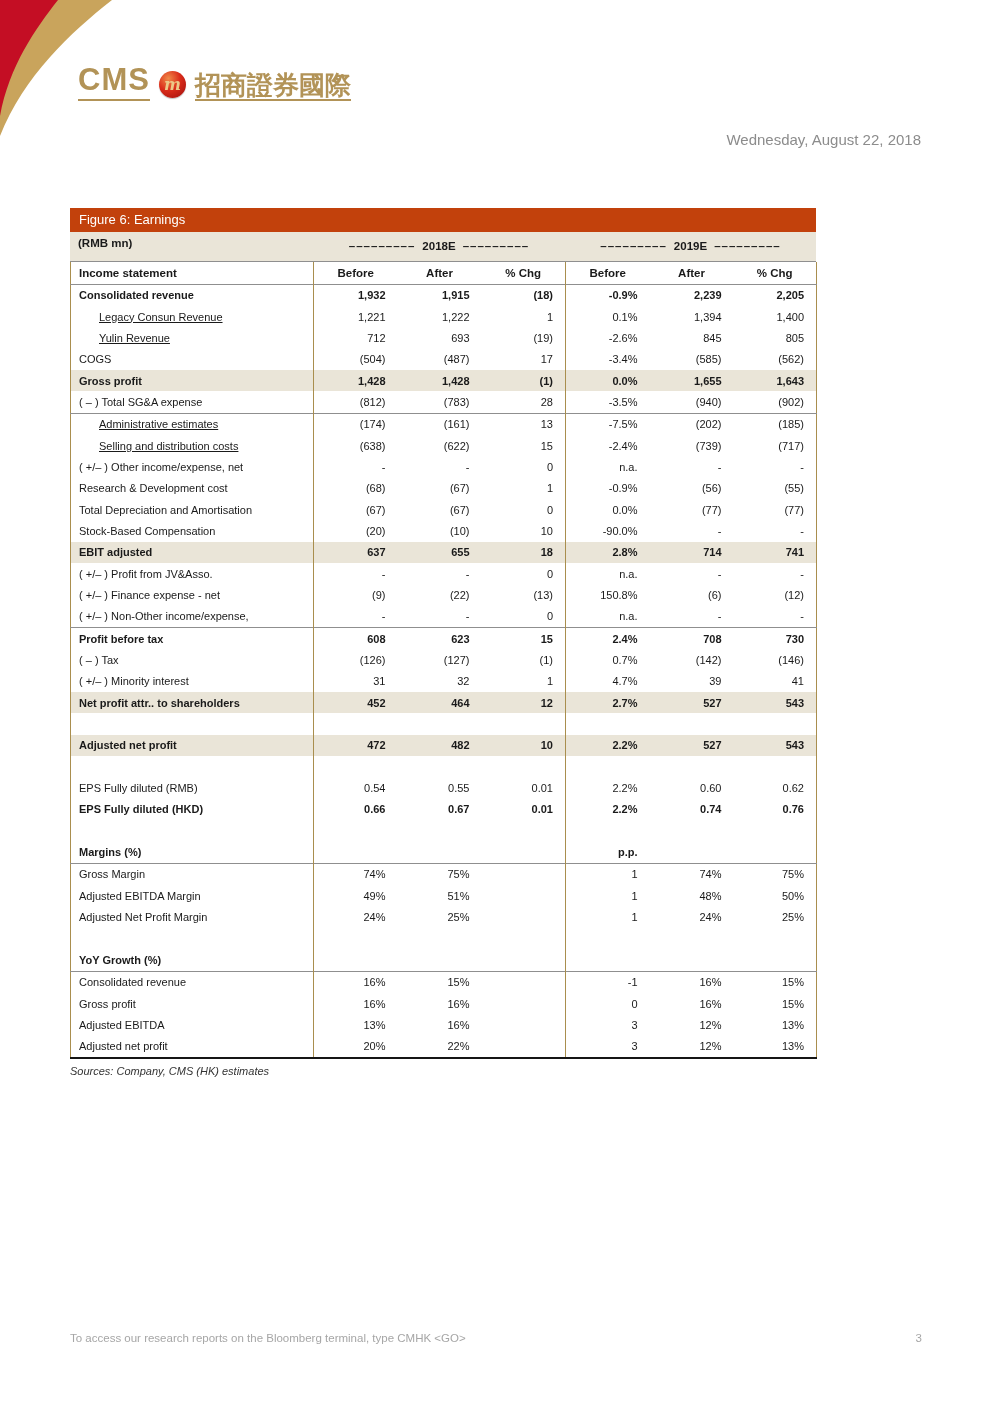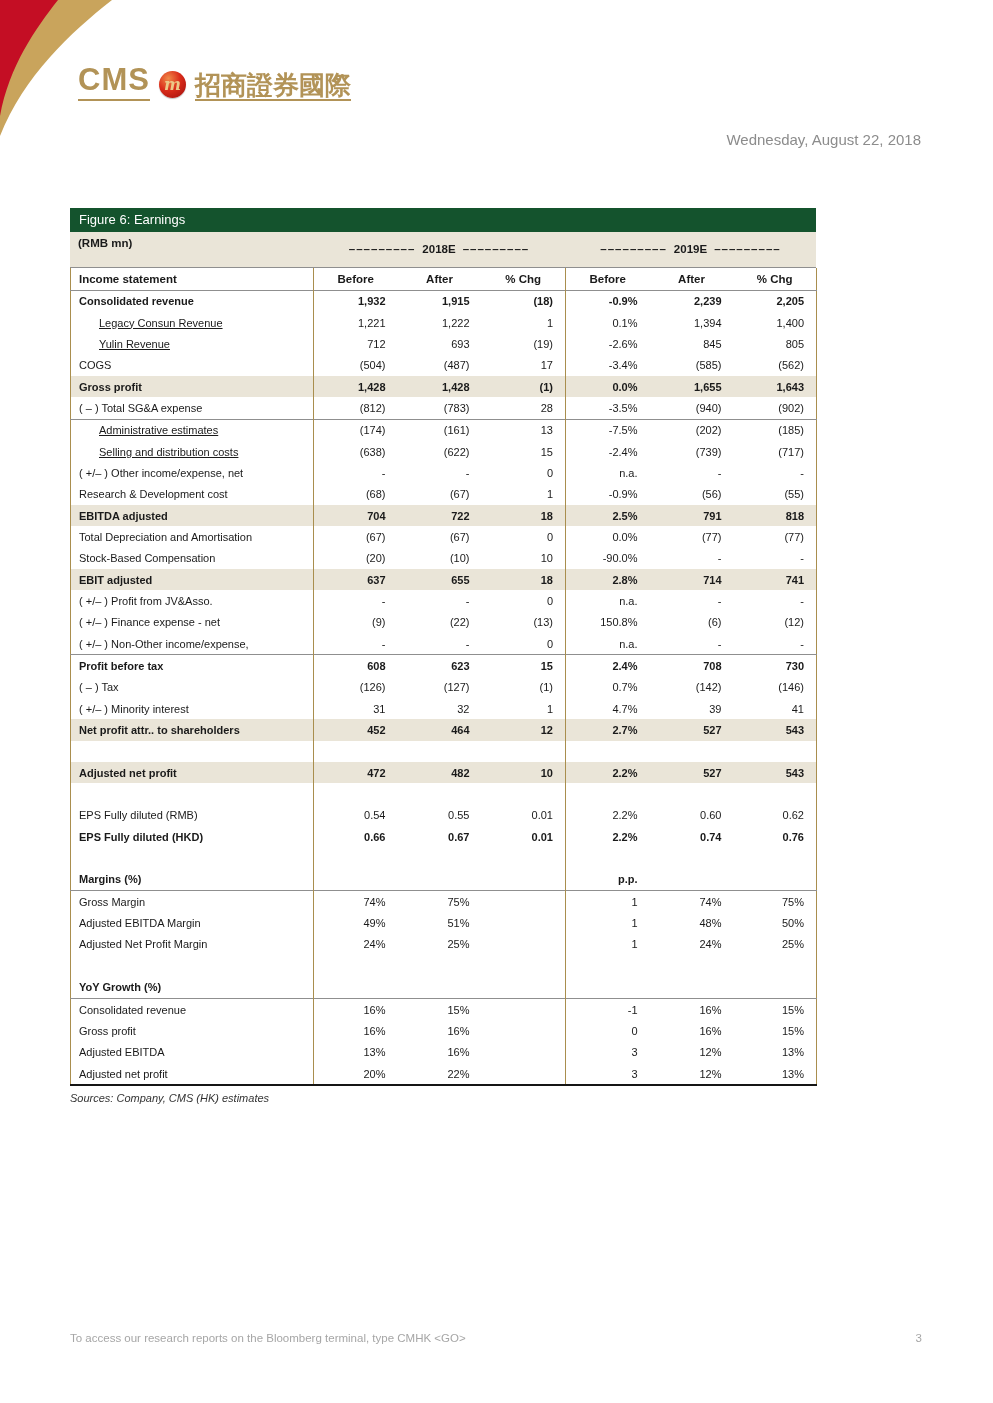--- a/index.html
+++ b/index.html
@@ -25,25 +25,25 @@
     font-family:"DejaVu Serif", serif; line-height:1; }
   .chinese {
     font-size:26px; font-weight:bold; color:#B29357; line-height:1.05;
     font-family:"DejaVu Serif", serif; padding-bottom:0; border-bottom:2px solid #B29357;
   }
   .date { position:absolute; top:131px; right:72px; font-size:15px; color:#8c8c8c; }
 
   
   .figure { position:absolute; left:70px; top:208px; width:746px; }
   .title-bar {
-    height:24px; line-height:24px; background:#14532d; color:#ffffff;
+    height:24px; line-height:24px; background:#c2410c; color:#ffffff;
     font-size:13px; padding-left:9px; box-sizing:border-box;
   }
   .rmb-row {
-    display:flex; height:36px; line-height:23px; background:#EAE5D8;
+    display:flex; height:30px; line-height:23px; background:#EAE5D8;
     border-bottom:1px solid #8f8f8f; font-weight:bold; font-size:11.5px; box-sizing:border-box;
   }
   .rmb-label { width:243px; padding-left:8px; box-sizing:border-box; }
   .group { display:flex; justify-content:center; align-items:center; gap:7px; }
   .g2018 { width:252px; } .g2019 { width:251px; }
   .dash { letter-spacing:1px; font-weight:bold; }
 
   table.earnings {
     border-collapse:collapse; table-layout:fixed; width:746px;
     border-left:1px solid #A98E4E; border-right:1px solid #A98E4E;
@@ -208,29 +208,20 @@
         </tr>
         <tr class="">
           <td class="label">Research &amp; Development cost</td>
           <td class="num colsep">(68)</td>
           <td class="num">(67)</td>
           <td class="num">1</td>
           <td class="num colsep">-0.9%</td>
           <td class="num">(56)</td>
           <td class="num">(55)</td>
         </tr>
-        <tr class="bold shaded">
-          <td class="label">EBITDA adjusted</td>
-          <td class="num colsep">704</td>
-          <td class="num">722</td>
-          <td class="num">18</td>
-          <td class="num colsep">2.5%</td>
-          <td class="num">791</td>
-          <td class="num">818</td>
-        </tr>
         <tr class="">
           <td class="label">Total Depreciation and Amortisation</td>
           <td class="num colsep">(67)</td>
           <td class="num">(67)</td>
           <td class="num">0</td>
           <td class="num colsep">0.0%</td>
           <td class="num">(77)</td>
           <td class="num">(77)</td>
         </tr>
         <tr class="">

